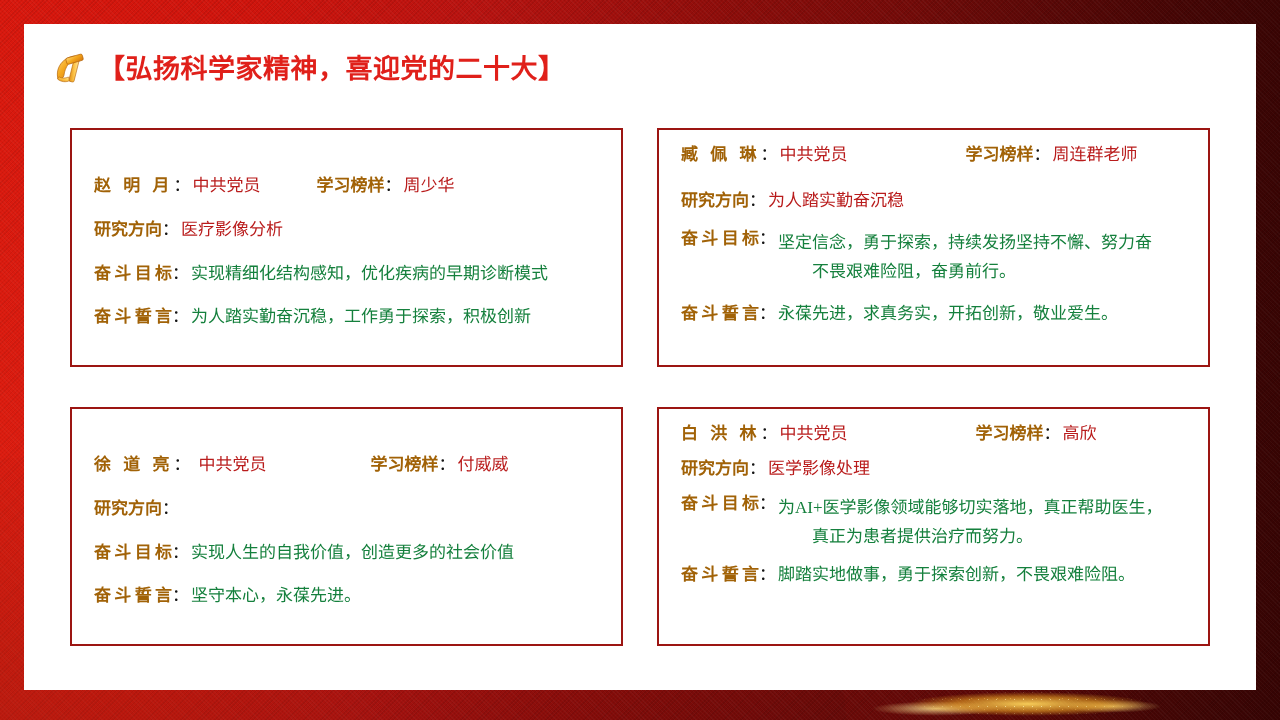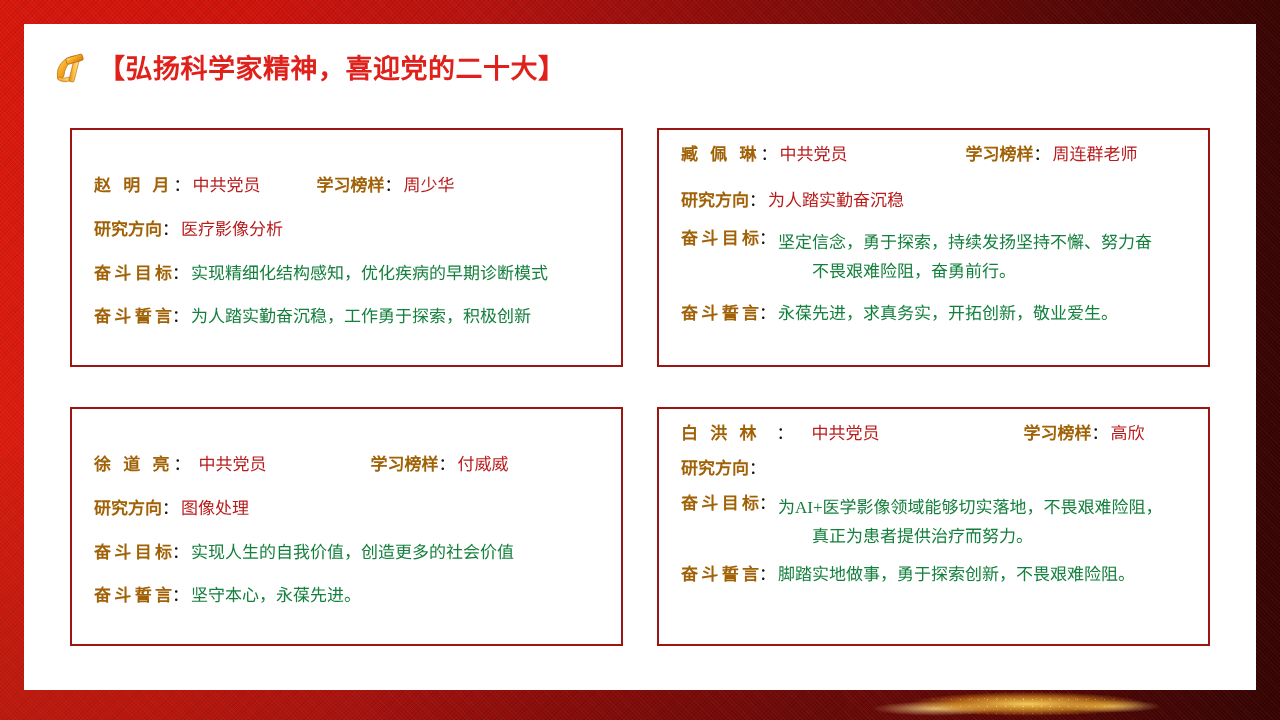--- a/index.html
+++ b/index.html
@@ -331,58 +331,58 @@
           <span class="val" style="flex:0 0 auto; padding-left:6px; padding-right:104px;">中共党员</span>
           <span class="model-group">
             <span class="lbl">学习榜样</span>
             <span class="colon">：</span>
             <span class="val">付威威</span>
           </span>
         </div>
         <div class="row">
           <span class="lbl">研究方向</span>
           <span class="colon">：</span>
-          <span class="val">图像处理</span>
         </div>
         <div class="row body-row">
           <span class="lbl fixed">奋斗目标</span>
           <span class="colon">：</span>
           <span class="body-text">
             <span class="ln">实现人生的自我价值，创造更多的社会价值</span>
           </span>
         </div>
         <div class="row body-row">
           <span class="lbl fixed">奋斗誓言</span>
           <span class="colon">：</span>
           <span class="body-text">
             <span class="ln">坚守本心，永葆先进。</span>
           </span>
         </div>
       </div>
 
       <div class="card tight">
-        <div class="row head-row" style="margin-bottom:13px;gap:16px;">
+        <div class="row head-row" style="margin-bottom:13px;">
           <span class="lbl name">白 洪 林</span>
           <span class="colon">：</span>
           <span class="val" style="flex:0 0 auto; padding-right:128px;">中共党员</span>
           <span class="model-group">
             <span class="lbl">学习榜样</span>
             <span class="colon">：</span>
             <span class="val">高欣</span>
           </span>
         </div>
         <div class="row" style="margin-bottom:13px;">
           <span class="lbl">研究方向</span>
           <span class="colon">：</span>
+          <span class="val">医学影像处理</span>
         </div>
         <div class="row body-row" style="margin-bottom:13px;">
           <span class="lbl fixed">奋斗目标</span>
           <span class="colon">：</span>
           <span class="body-text" style="line-height:1.72;">
-            <span class="ln">为AI+医学影像领域能够切实落地，不畏艰难险阻，</span>
+            <span class="ln">为AI+医学影像领域能够切实落地，真正帮助医生，</span>
             <span class="ln indent">真正为患者提供治疗而努力。</span>
           </span>
         </div>
         <div class="row body-row">
           <span class="lbl fixed">奋斗誓言</span>
           <span class="colon">：</span>
           <span class="body-text">
             <span class="ln">脚踏实地做事，勇于探索创新，不畏艰难险阻。</span>
           </span>
         </div>

